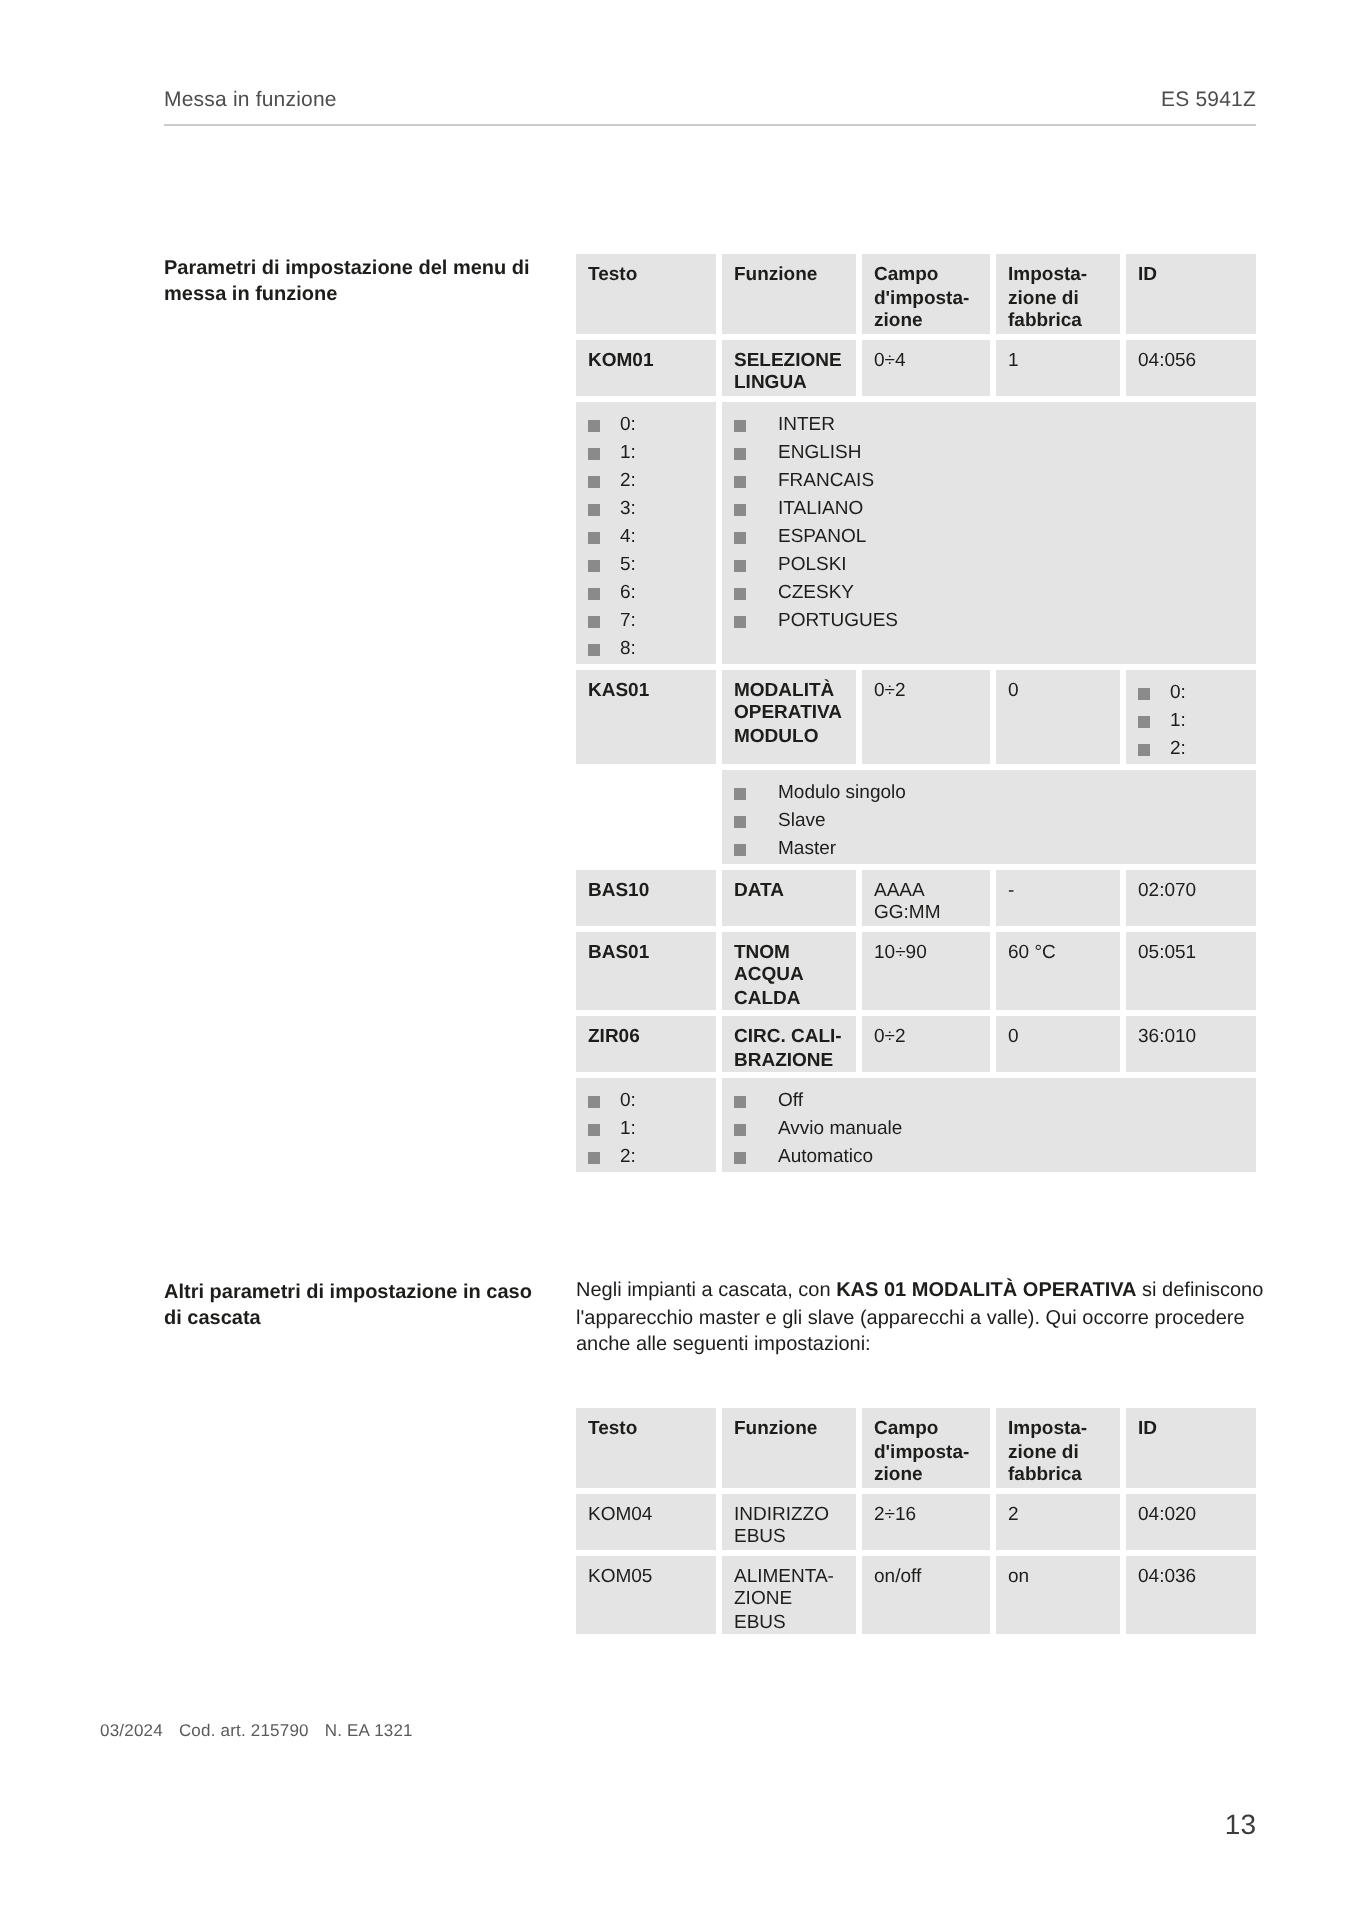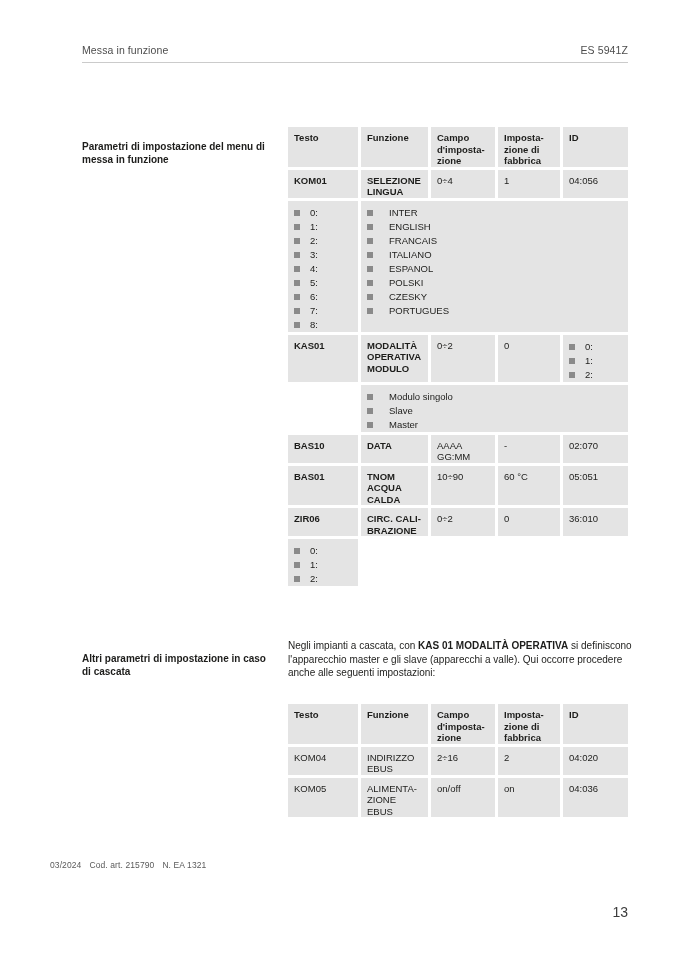--- a/index.html
+++ b/index.html
@@ -12,21 +12,21 @@
   .running-header{
     position:absolute;top:44px;left:82px;width:546px;
     display:flex;justify-content:space-between;
     font-size:10.5px;color:#4d4d4d;letter-spacing:.1px;
   }
   .header-rule{position:absolute;top:62px;left:82px;width:546px;height:1px;background:#cbcbcb;}
 
   
   .margin-label{
     position:absolute;left:82px;width:208px;
-    font-weight:bold;font-size:10px;line-height:13px;white-space:pre-line;margin-top:12px;
+    font-weight:bold;font-size:10px;line-height:13px;white-space:pre-line;
   }
   .label-1{top:128px;}
   .label-2{top:640px;}
 
   
   .tbl{
     position:absolute;left:288px;width:340px;
     display:grid;grid-template-columns:70px 67px 64px 62px 65px;
     column-gap:3px;row-gap:3px;
     font-size:9.5px;line-height:11.5px;
@@ -152,20 +152,25 @@
 BRAZIONE</div>
     <div class="cell">0÷2</div>
     <div class="cell">0</div>
     <div class="cell">36:010</div>
 
     <div class="cell optcell keys">
       <div class="oline"><span class="sq"></span><span>0:</span></div>
       <div class="oline"><span class="sq"></span><span>1:</span></div>
       <div class="oline"><span class="sq"></span><span>2:</span></div>
     </div>
+    <div class="cell optcell labels span4">
+      <div class="oline"><span class="sq"></span><span>Off</span></div>
+      <div class="oline"><span class="sq"></span><span>Avvio manuale</span></div>
+      <div class="oline"><span class="sq"></span><span>Automatico</span></div>
+    </div>
   </div>
 
   <div class="margin-label label-2">Altri parametri di impostazione in caso
 di cascata</div>
 
   <div class="paragraph"><span>Negli impianti a cascata, con </span><b>KAS 01 MODALITÀ OPERATIVA</b><span> si definiscono l'apparecchio master e gli slave (apparecchi a valle). Qui occorre procedere anche alle seguenti impostazioni:</span></div>
 
   <div class="tbl tbl-2">
     <div class="cell b">Testo</div>
     <div class="cell b">Funzione</div>

